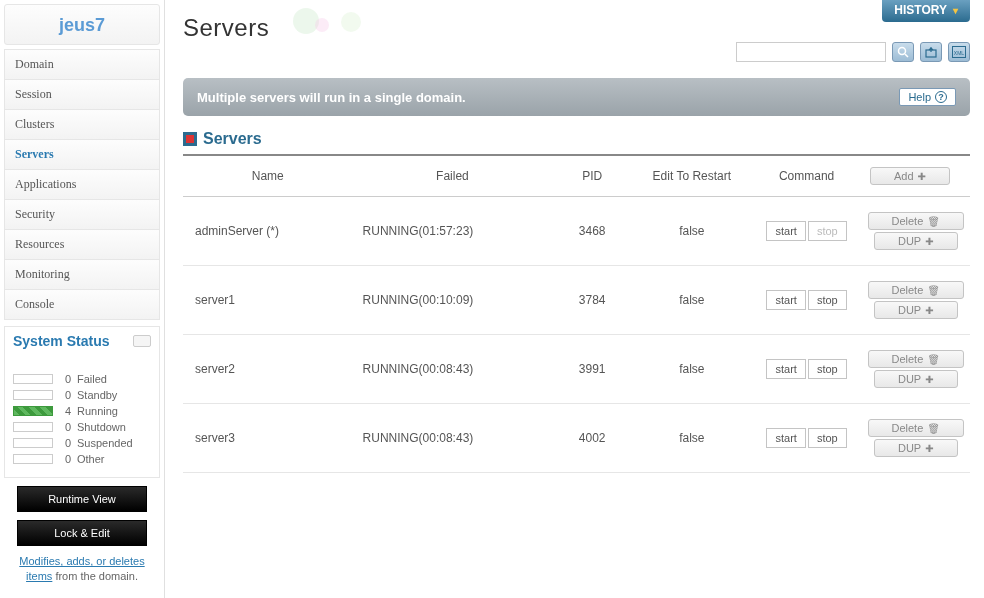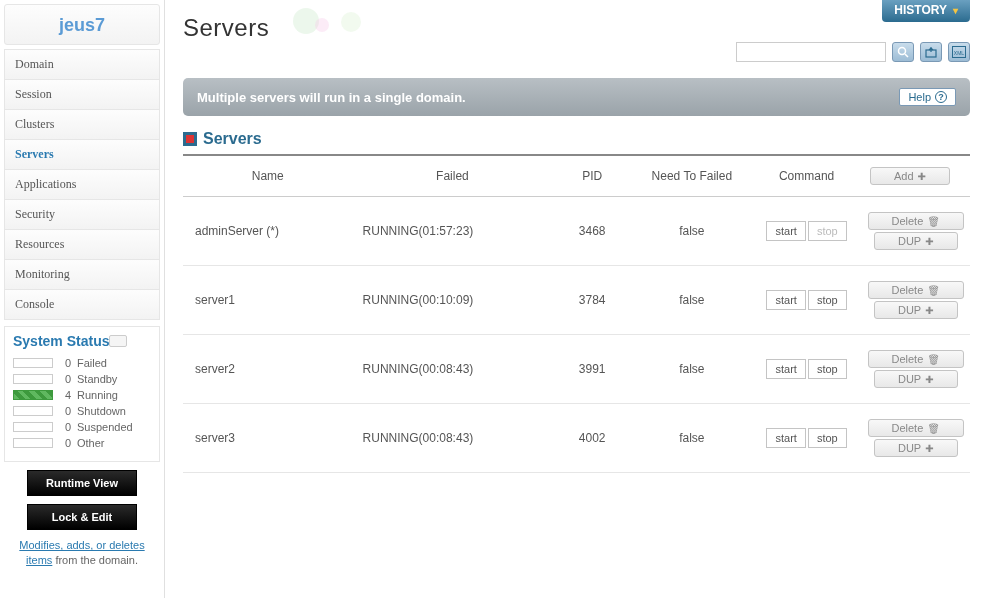--- a/index.html
+++ b/index.html
@@ -9,28 +9,28 @@
 
 
 .sidebar { width: 165px; background: #fff; border-right: 1px solid #e0e0e0; padding: 4px; }
 .brand { text-align: center; padding: 10px 0 8px; font-size: 18px; color: #5b9bd5; font-weight: bold; border: 1px solid #e6e6e6; border-radius: 3px; background: linear-gradient(#fdfdfd,#f3f3f3); margin-bottom: 4px; }
 .nav { }
 .nav-item { display: block; padding: 7px 10px; border: 1px solid #e6e6e6; border-top: none; background: linear-gradient(#fdfdfd,#f3f3f3); color: #555; font-size: 12px; cursor: pointer; font-family: Liberation Serif, serif; }
 .nav-item:first-child { border-top: 1px solid #e6e6e6; }
 .nav-item.active { color: #2a7ab0; font-weight: bold; }
 
 .status-box { margin-top: 6px; border: 1px solid #e6e6e6; padding: 6px 8px 10px; }
-.status-title { color: #2a7ab0; font-size: 14px; font-weight: bold; margin-bottom: 6px; display:flex; align-items:center;}
+.status-title { color: #2a7ab0; font-size: 14px; font-weight: bold; margin-bottom: 22px; display:flex; justify-content:space-between; align-items:center;}
 .status-title .mini-icon { width:18px; height:12px; border:1px solid #ccc; border-radius:2px; background:#f5f5f5; }
 .status-row { display:flex; align-items:center; gap:6px; font-size:11px; color:#666; padding:2px 0; }
 .status-bar { width:40px; height:10px; border:1px solid #ccc; }
 .status-bar.running { background: repeating-linear-gradient(45deg,#5fb85f,#5fb85f 4px,#3d9a3d 4px,#3d9a3d 8px); border-color:#3d9a3d;}
 .status-num { width:12px; text-align:right; }
 
-.btn-dark { display:block; width:110px; margin:8px auto 0; background:linear-gradient(#2a2a2a,#000); color:#fff; font-size:11px; font-weight:bold; text-align:center; padding:6px 0; border:1px solid #000; cursor:pointer; }
+.btn-dark { display:block; width:130px; margin:8px auto 0; background:linear-gradient(#2a2a2a,#000); color:#fff; font-size:11px; font-weight:normal; text-align:center; padding:6px 0; border:1px solid #000; cursor:pointer; }
 .sidebar-note { font-size:11px; color:#666; text-align:center; margin-top:8px; padding:0 10px; line-height:1.4; }
 .sidebar-note a { color:#2a7ab0; text-decoration:underline; }
 
 
 .main { flex:1; padding: 8px 14px 0 18px; position:relative; }
 .history-btn { position:absolute; top:0; right:14px; background:linear-gradient(#6aa0c0,#2b6b8f); color:#fff; font-size:12px; font-weight:bold; padding:3px 12px 5px; border-radius:0 0 4px 4px; display:flex; align-items:center; gap:6px; cursor:pointer; }
 .history-btn .chev { color:#f5c542; font-size:10px; }
 
 .page-title { font-size:24px; color:#333; font-weight:normal; margin-top:6px; margin-bottom:6px; letter-spacing:0.5px; position:relative; }
 .title-bubbles { position:absolute; left:110px; top:-6px; display:flex; gap:6px; }
@@ -181,21 +181,21 @@
       <span class="sq-icon"></span>
       <span>Servers</span>
     </div>
 
     <table>
       <thead>
         <tr>
           <th style="width:170px">Name</th>
           <th style="width:200px">Failed</th>
           <th style="width:80px">PID</th>
-          <th style="width:120px">Need To Failed</th>
+          <th style="width:120px">Edit To Restart</th>
           <th style="width:110px">Command</th>
           <th class="add-cell">
             <span class="mini-btn">
                 <span>Add</span>
                 <span class="plus">✚</span>
               </span>
           </th>
         </tr>
       </thead>
       <tbody id="tbody">

